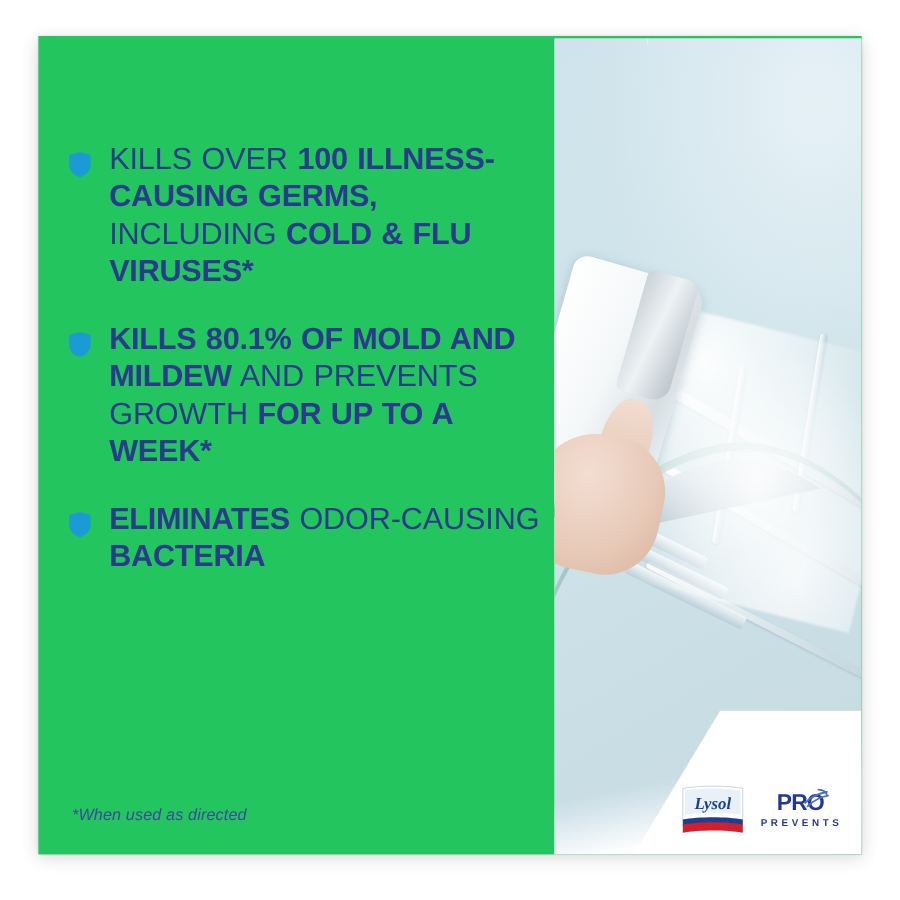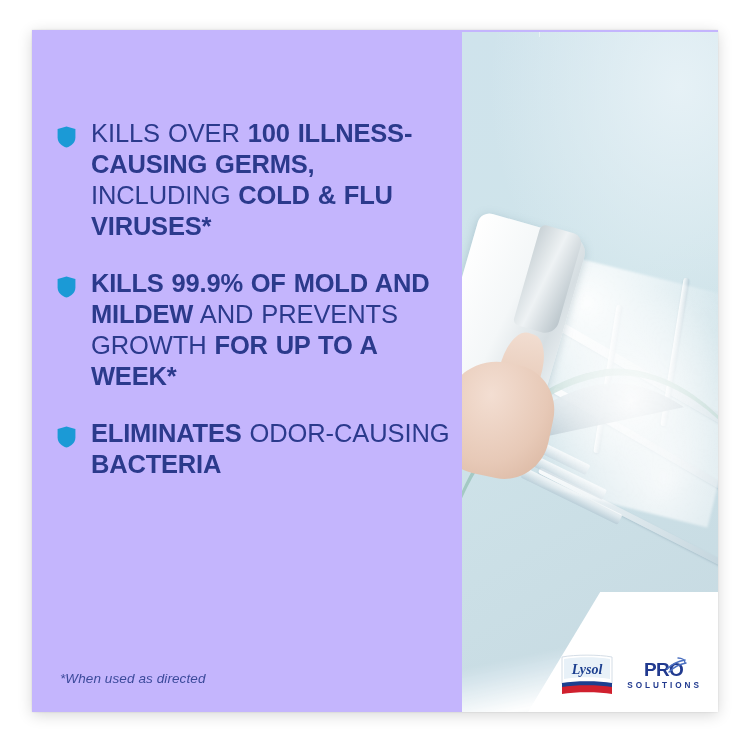--- a/index.html
+++ b/index.html
@@ -21,21 +21,21 @@
     background: #ffffff;
   }
 
   
   .card {
     position: absolute;
     left: 32px;
     top: 30px;
     width: 686px;
     height: 682px;
-    background: #c4b5fd;
+    background: #22c55e;
     box-shadow: 0 3px 14px rgba(0,0,0,0.16), 0 0 2px rgba(0,0,0,0.10);
     overflow: hidden;
   }
 
   
   .bullets {
     position: absolute;
     left: 25px;
     top: 88px;
     width: 400px;
@@ -315,21 +315,21 @@
       </div>
 
 
       <div class="bullet-row">
         <span class="shield-icon">
           <svg width="19" height="22" viewBox="0 0 19 22" aria-hidden="true">
             <path d="M9.5 0.6 L18.4 3.1 L18.4 11.3 C18.4 16.6 14.5 20.1 9.5 21.6 C4.5 20.1 0.6 16.6 0.6 11.3 L0.6 3.1 Z" fill="#1b9ad6"></path>
           </svg>
         </span>
         <div class="bullet-text">
-          <b>KILLS 99.9% OF MOLD AND MILDEW</b><span> AND PREVENTS GROWTH </span><b>FOR UP TO A WEEK*</b>
+          <b>KILLS 80.1% OF MOLD AND MILDEW</b><span> AND PREVENTS GROWTH </span><b>FOR UP TO A WEEK*</b>
         </div>
       </div>
 
       <div class="bullet-row">
         <span class="shield-icon">
           <svg width="19" height="22" viewBox="0 0 19 22" aria-hidden="true">
             <path d="M9.5 0.6 L18.4 3.1 L18.4 11.3 C18.4 16.6 14.5 20.1 9.5 21.6 C4.5 20.1 0.6 16.6 0.6 11.3 L0.6 3.1 Z" fill="#1b9ad6"></path>
           </svg>
         </span>
         <div class="bullet-text">
@@ -383,20 +383,20 @@
           <div class="pro-word">
             <span>PRO</span>
             <span class="pro-swirl">
               <svg width="22" height="22" viewBox="0 0 22 22" aria-hidden="true">
                 <path d="M2 14 C7 9 14 6 20 5" stroke="#4a6fc0" stroke-width="1.6" fill="none" stroke-linecap="round"></path>
                 <path d="M4 17 C9 12 15 9 21 8" stroke="#4a6fc0" stroke-width="1.4" fill="none" stroke-linecap="round"></path>
                 <path d="M13 3 C17 3 20 5 20 8" stroke="#4a6fc0" stroke-width="1.4" fill="none" stroke-linecap="round"></path>
               </svg>
             </span>
           </div>
-          <div class="solutions-word">SOLUTIONS</div>
+          <div class="solutions-word">PREVENTS</div>
         </div>
 
       </div>
     </div>
 
   </div>
 </div>
 
 </body></html>

